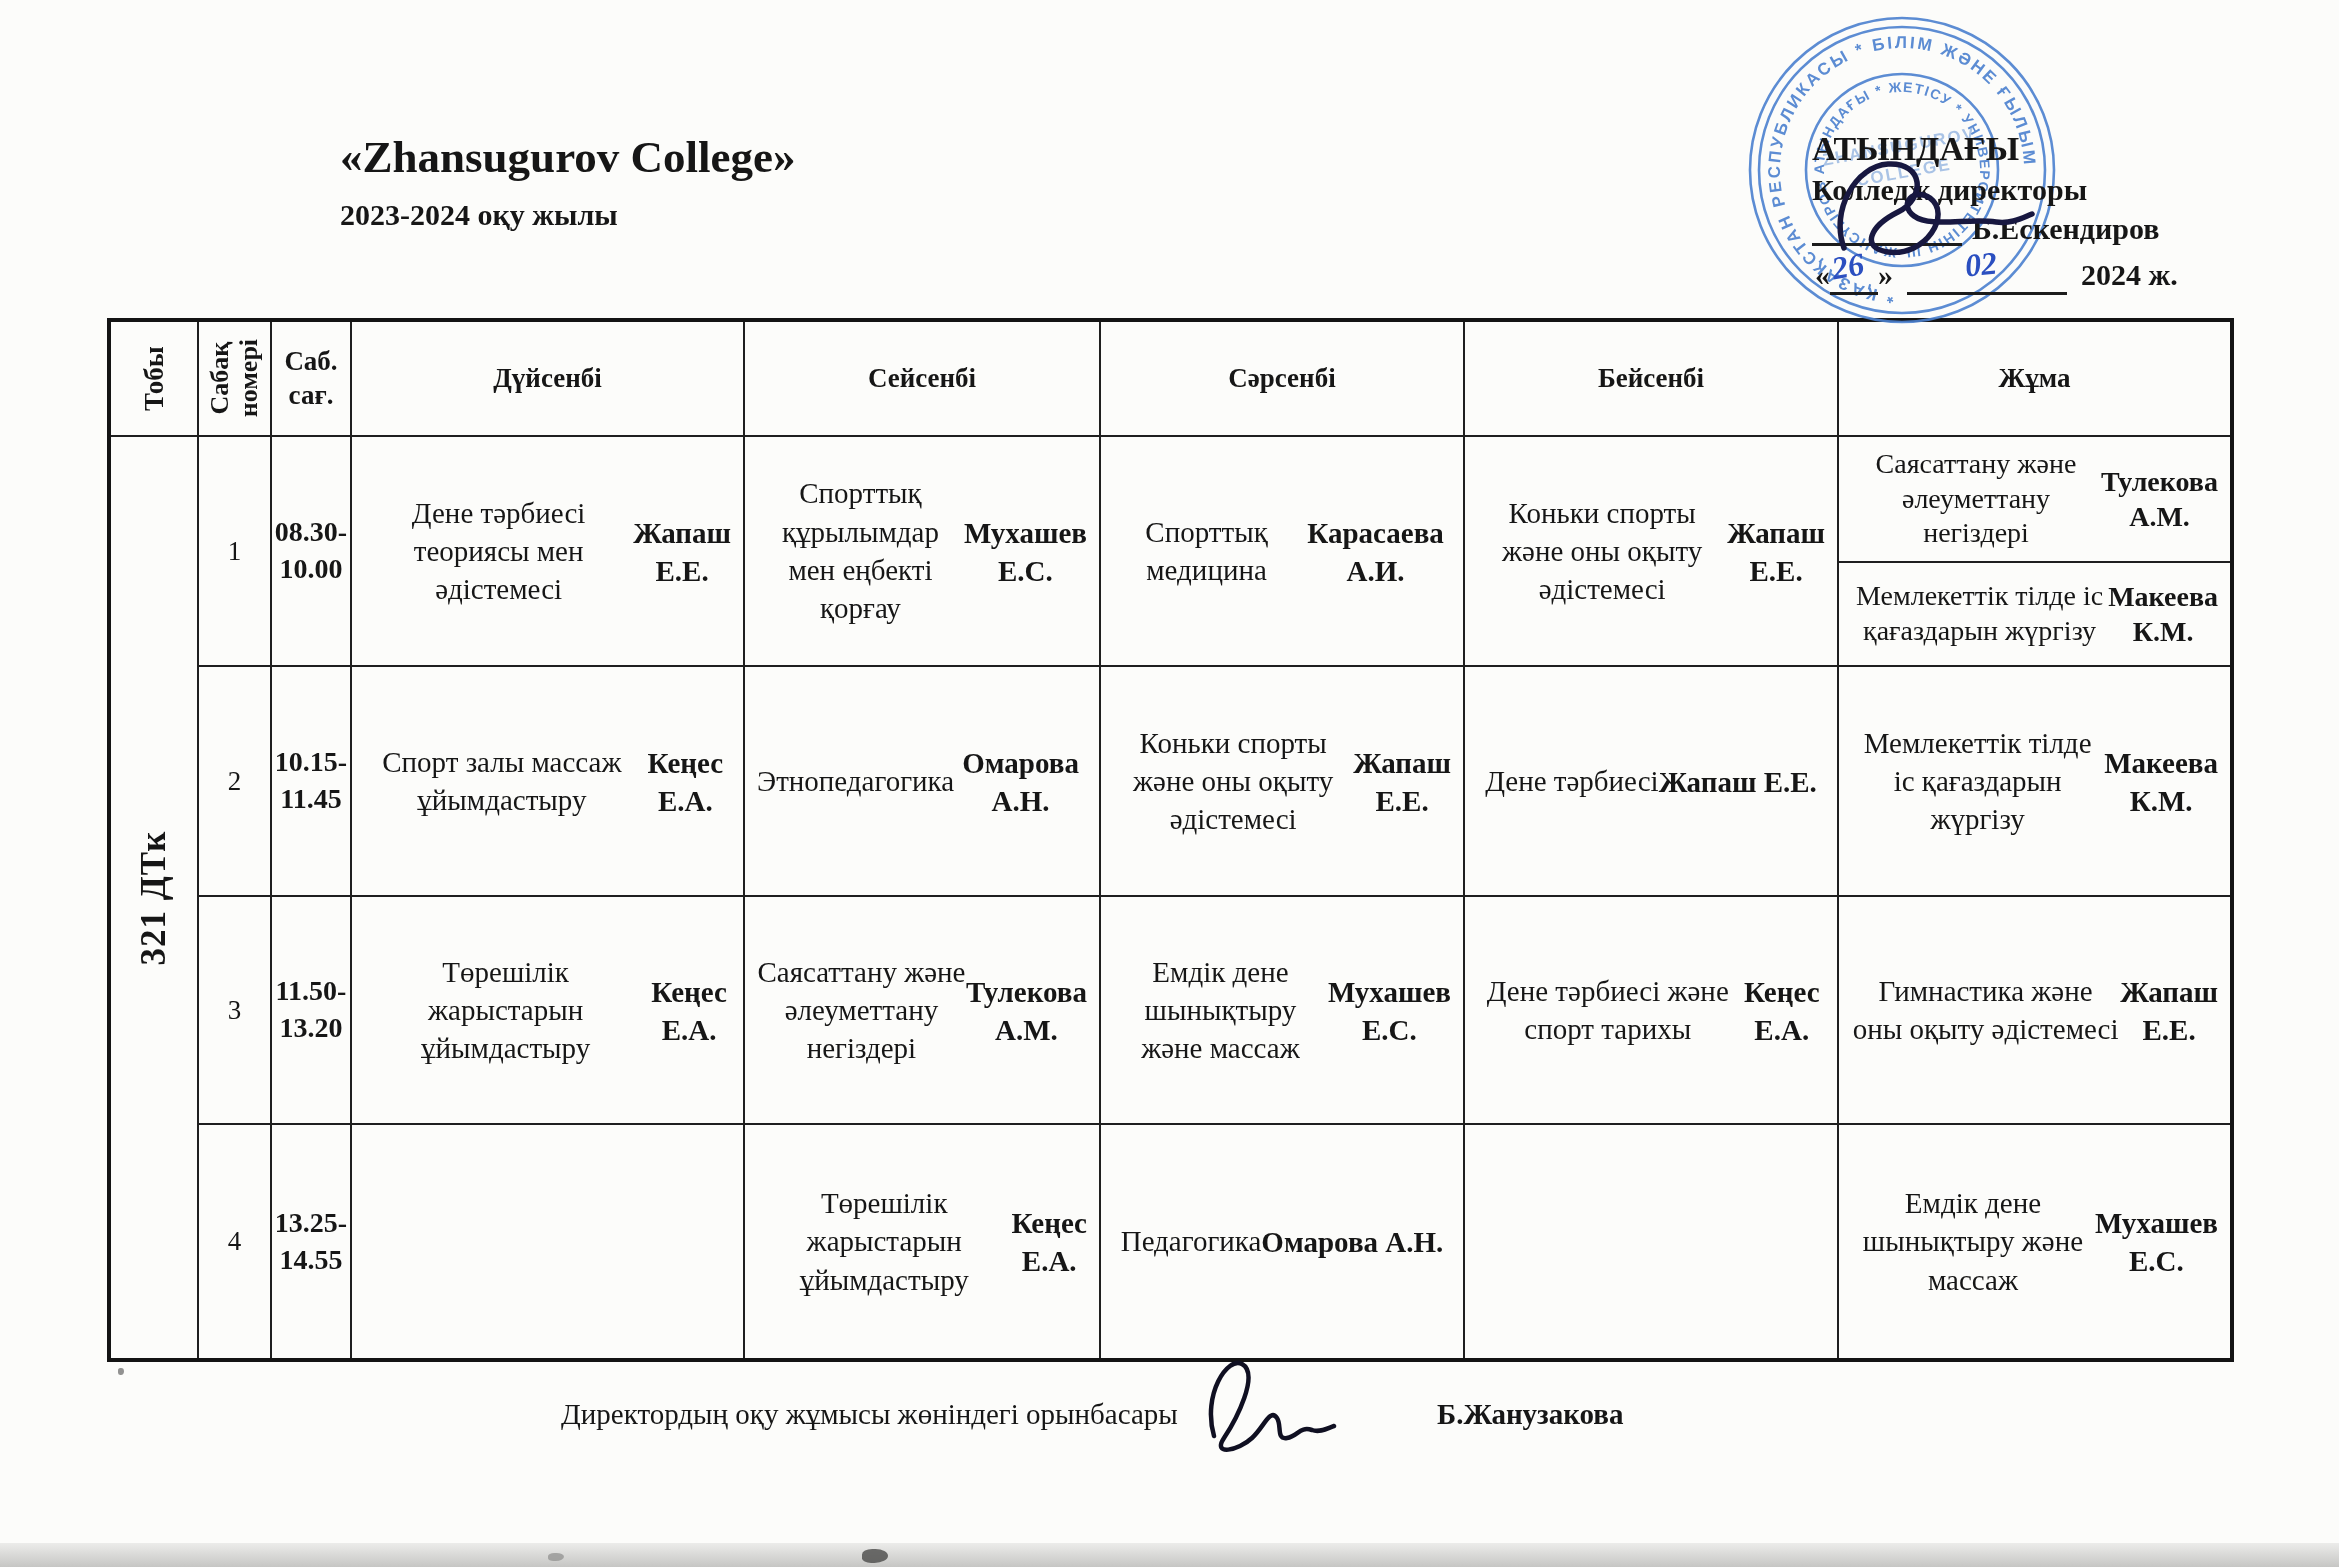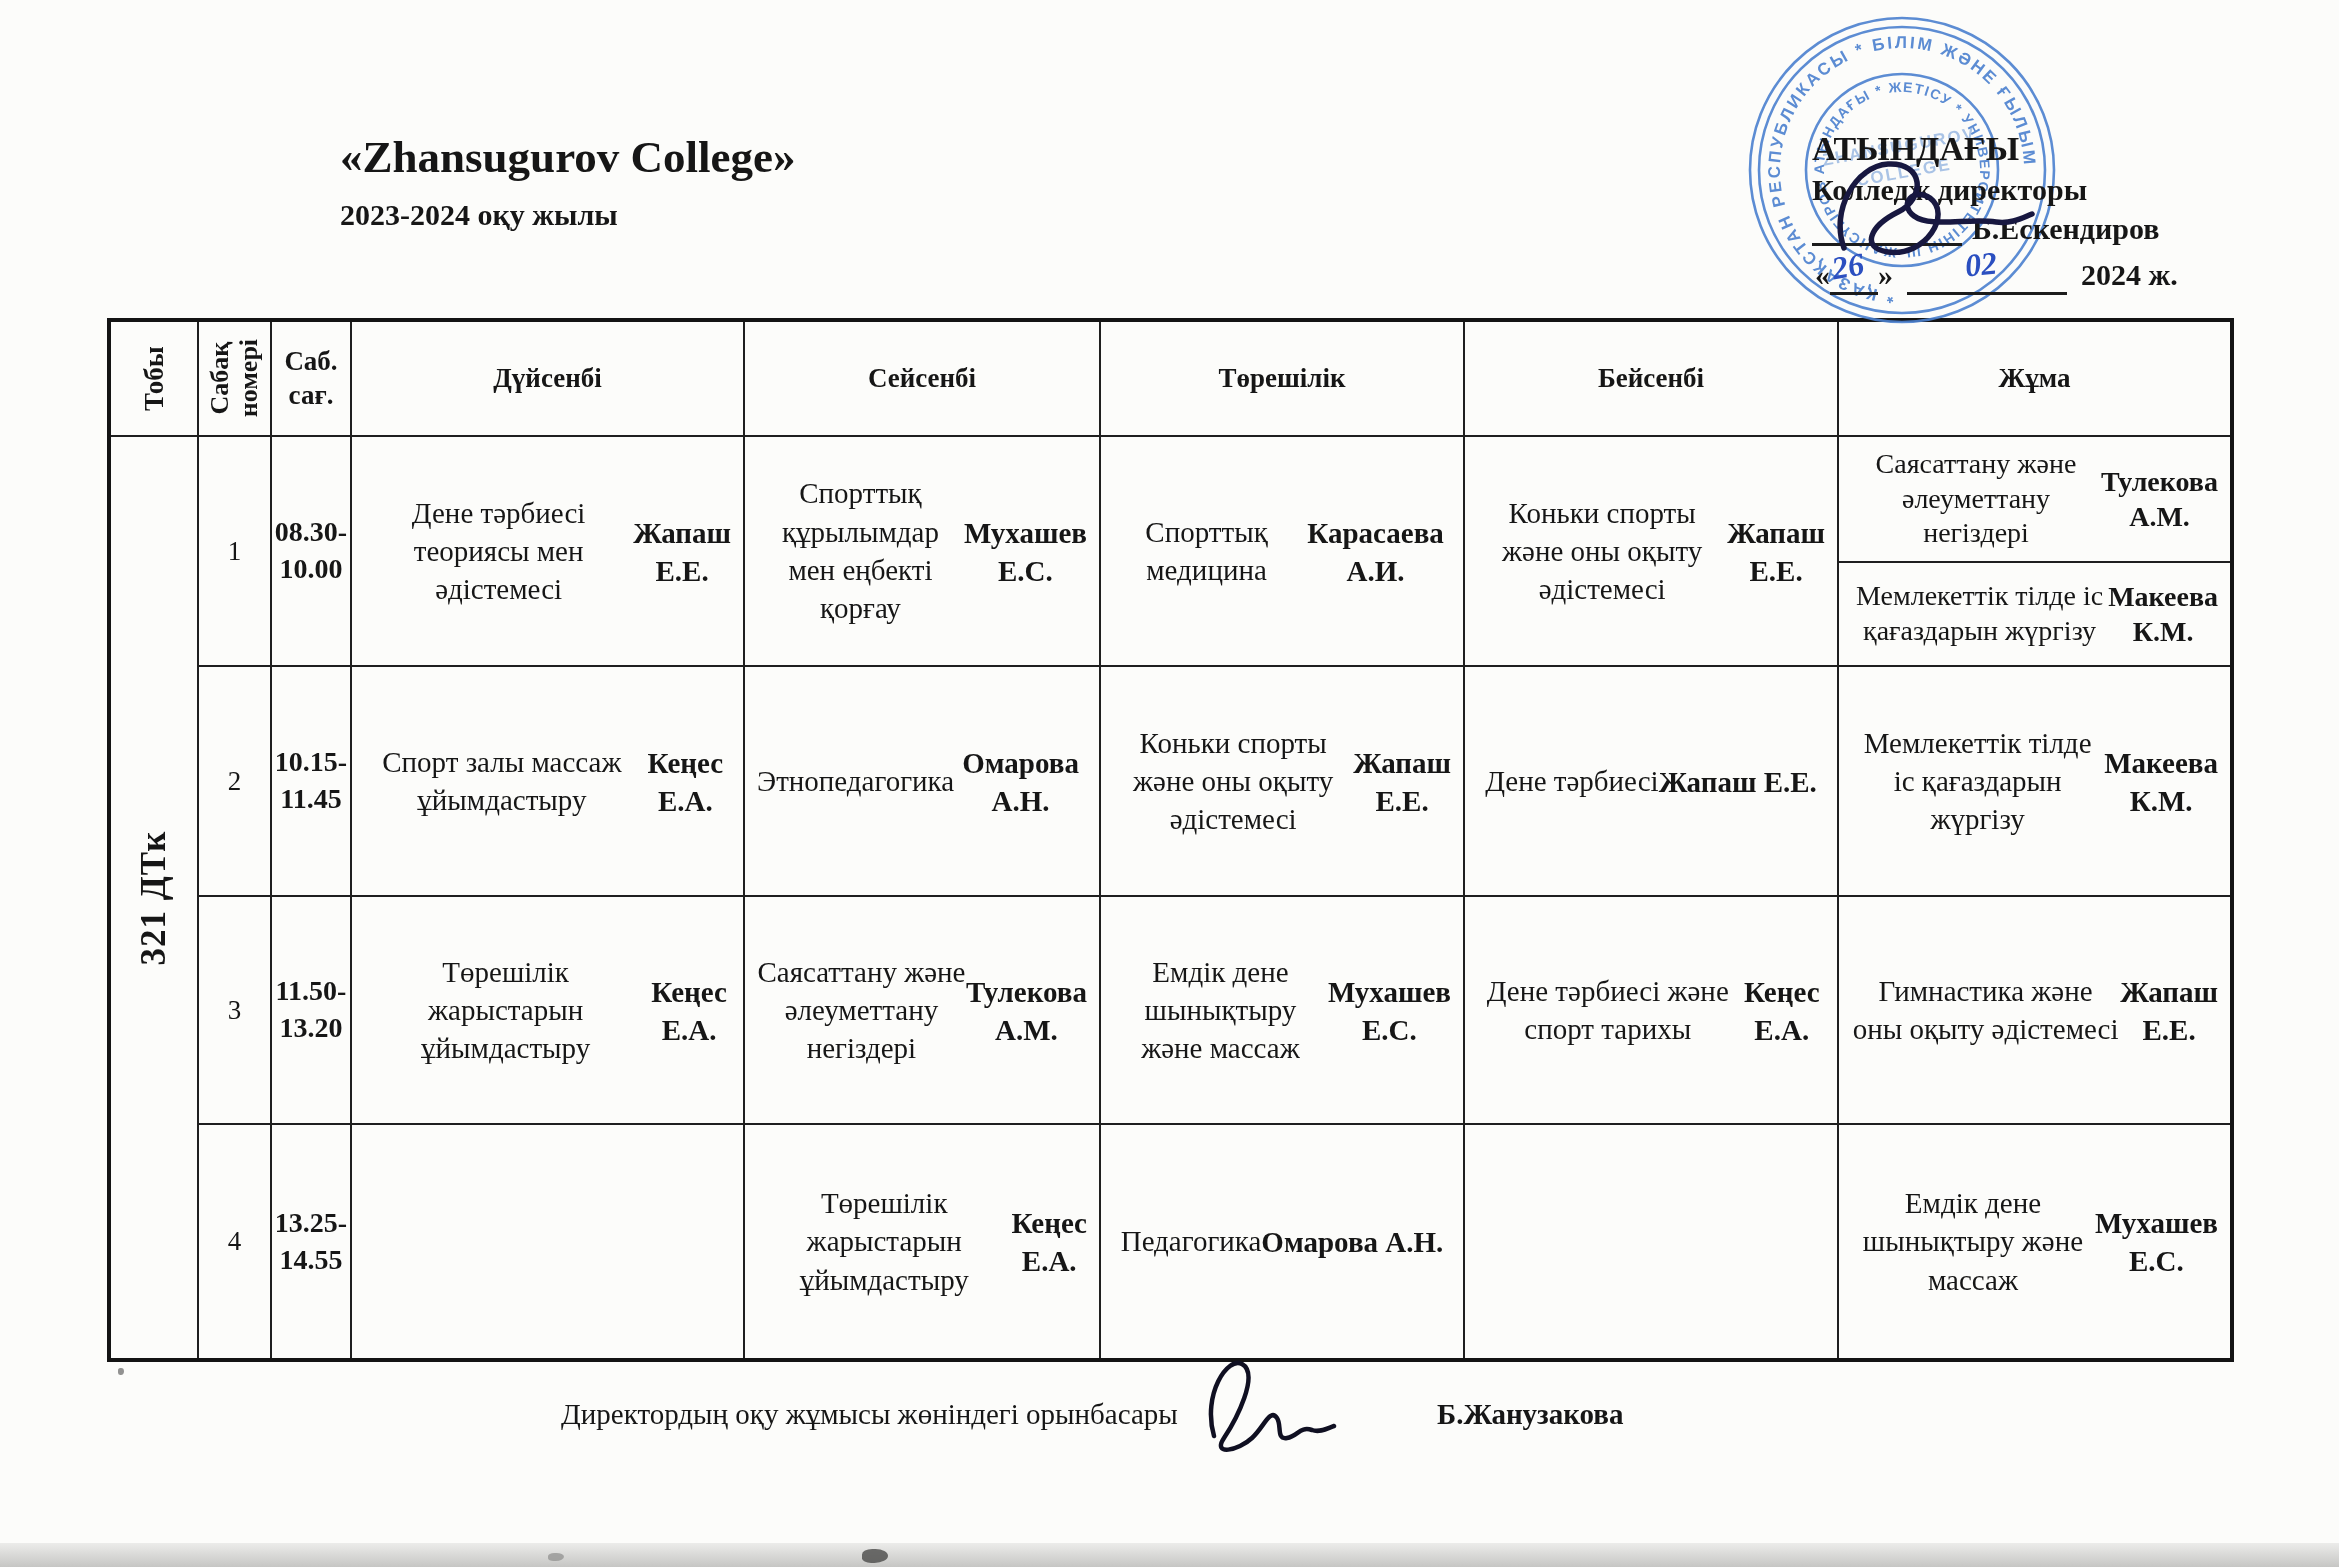--- a/index.html
+++ b/index.html
@@ -135,21 +135,21 @@
             <div>номері</div>
           </div>
               </div>
         </th>
         <th>
           <div class="hdr2">Саб.</div>
           <div class="hdr2">сағ.</div>
         </th>
         <th>Дүйсенбі</th>
         <th>Сейсенбі</th>
-        <th>Төрешілік</th>
+        <th>Сәрсенбі</th>
         <th>Бейсенбі</th>
         <th>Жұма</th>
       </tr>
 
       <tr class="h126">
         <td rowspan="5">
               <div class="cell-rot">
                 <span class="rot glabel">321 ДТк</span>
               </div>
             </td>

